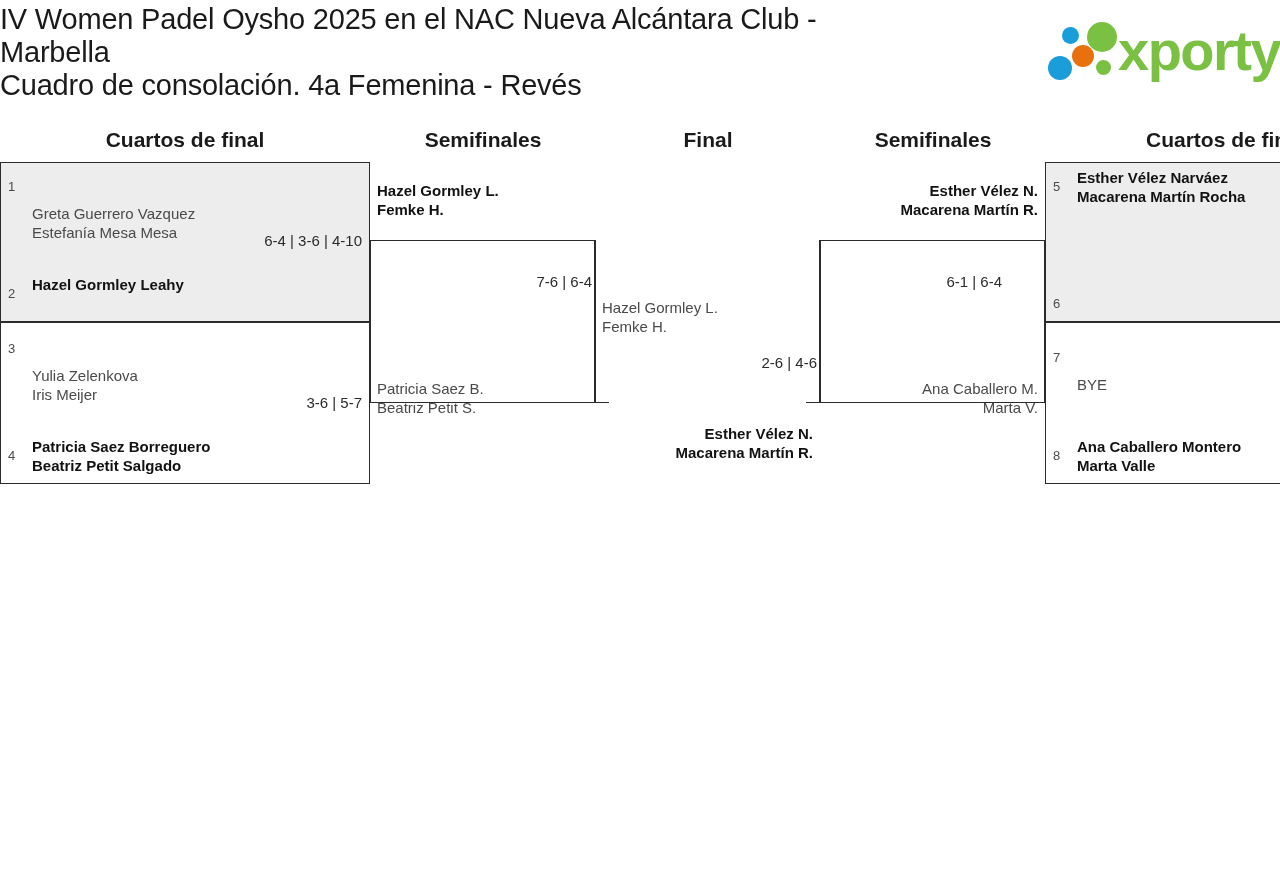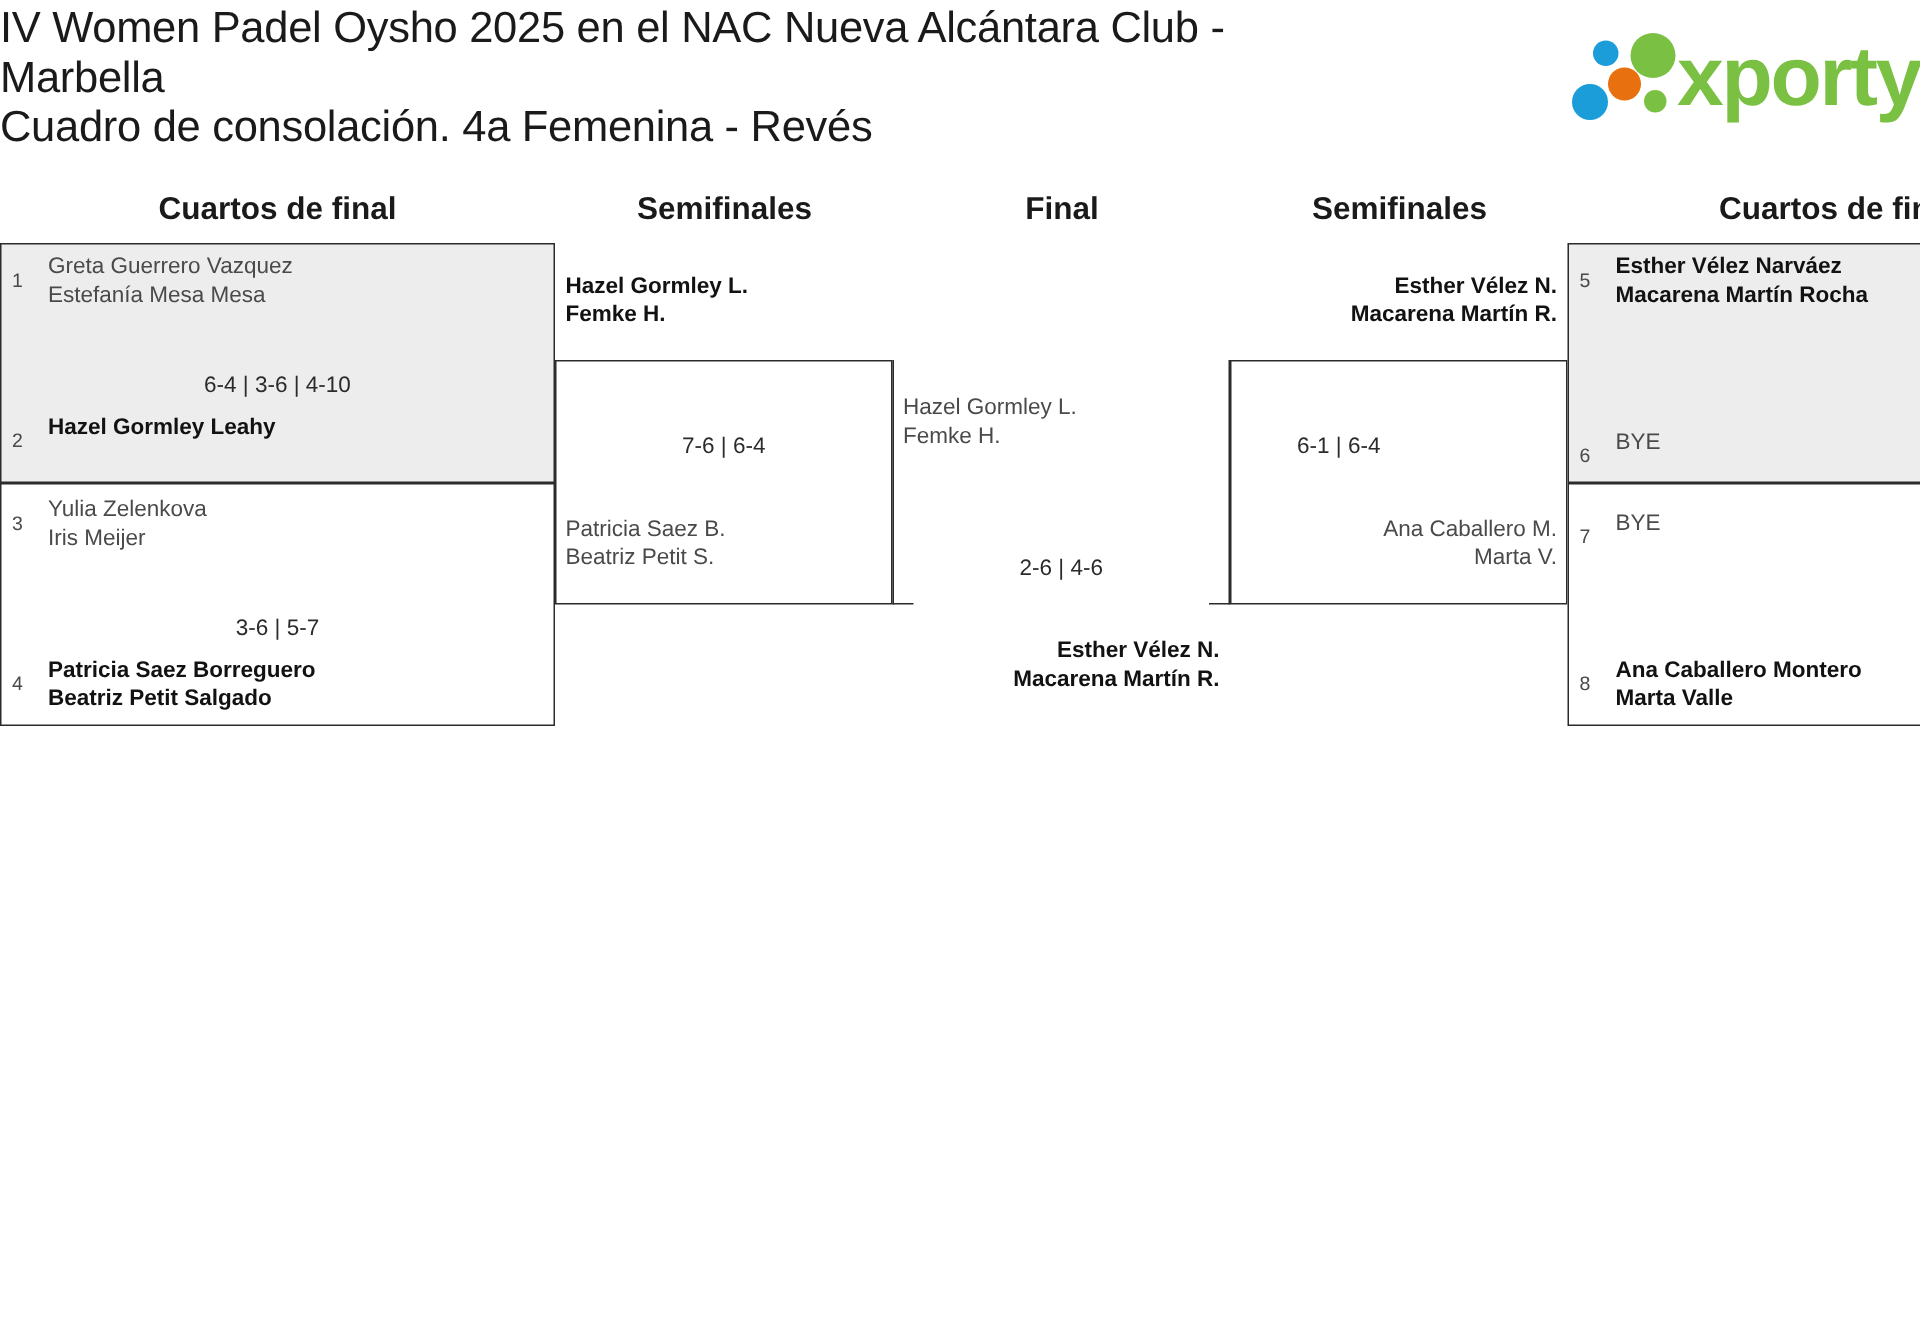--- a/index.html
+++ b/index.html
@@ -110,29 +110,28 @@
   .team .seed {
     position: absolute;
     font-size: 13px;
     color: #4a4a4a;
     top: 9px;
   }
   .team .names { display: block; }
   .team .n1, .team .n2 { display: block; }
 
   .winner .names { color: #121212; font-weight: 700; }
-  .loser  .names { color: #4a4a4a; font-weight: 400; }
+  .loser  .names { color: #4a4a4a; font-weight: 400; margin-top: 36px; }
 
   .score {
     position: absolute;
     font-size: 15px;
     color: #2b2b2b;
-    text-align: center;
+    text-align: right;
     white-space: nowrap;
-    margin-top: 16px;
   }
   .align-right { text-align: right; }
   .align-left  { text-align: left; }
 </style>
 </head>
 <body>
 
 <div id="header">
 
   <div id="title-block">

